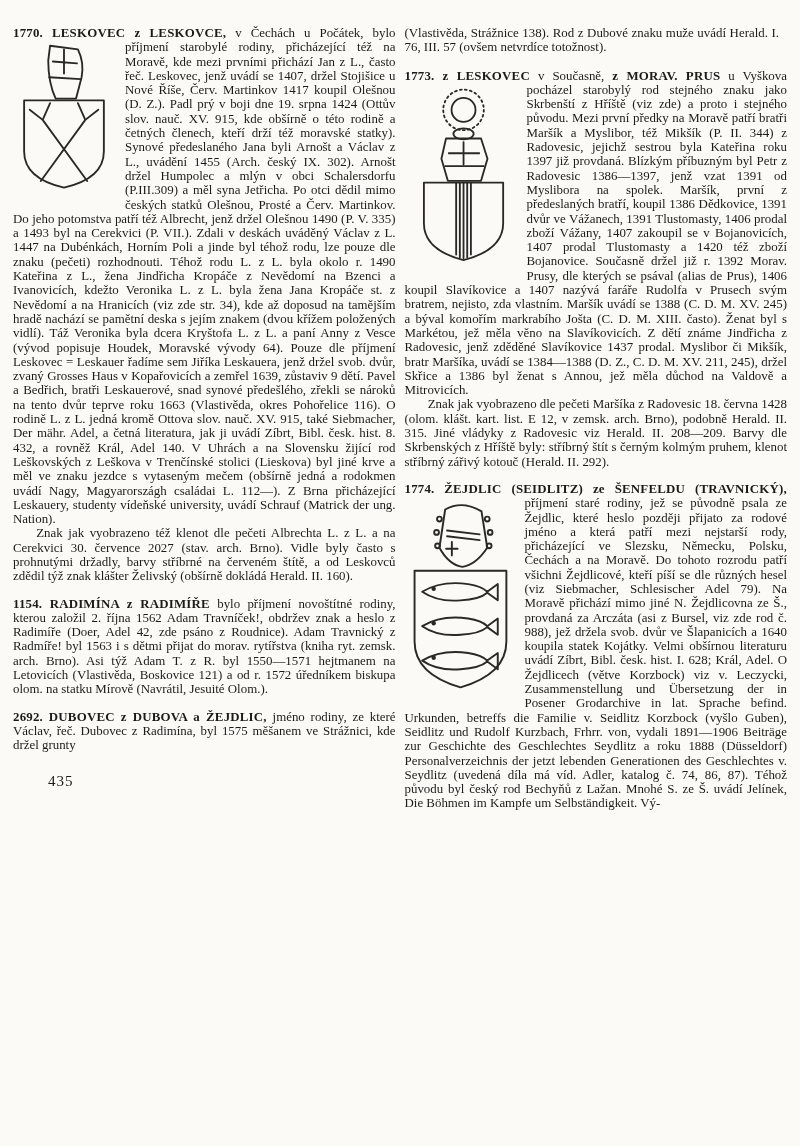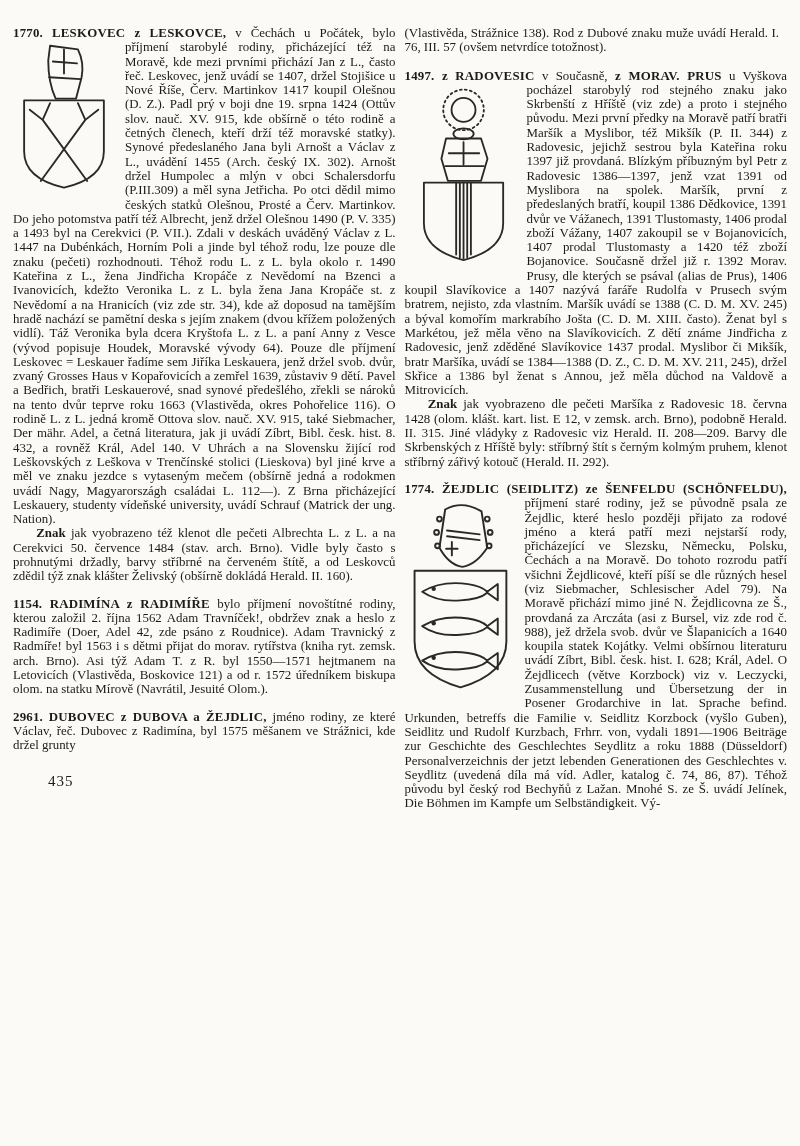--- a/index.html
+++ b/index.html
@@ -24,21 +24,21 @@
     width:383px;
     font-size:12.9px;
     line-height:14.3px;
     text-align:justify;
   }
   .entry{margin:0 0 13px 0;}
   .entry:last-child{margin-bottom:0;}
   p{margin:0;}
   .head-b{font-weight:bold;letter-spacing:.2px;}
   .znak{text-indent:1.8em;}
-  .znak b{font-weight:bold;}
+  .znak b{font-weight:normal;}
   .arms{
     float:left;
     margin:2px 10px 2px 0;
   }
   .arms svg{display:block;}
   .arms-leskovec{width:102px;height:160px;}
   .arms-radovesic{width:106px;height:196px;margin-left:6px;}
   .arms-zejdlic{width:110px;height:205px;}
   .cont{margin:0 8px 14px 0;}
   .footer{
@@ -71,50 +71,50 @@
               <path class="ln" d="M55,8 L55,34 M43,21 L69,23 M39,38 L73,40"></path>
               <path class="ln" d="M12,63 H98 V118 Q98,147 55,157 Q12,147 12,118 Z"></path>
               <path class="ln" d="M30,150 L78,84 M78,84 L70,66 M78,84 L92,73"></path>
               <path class="ln" d="M80,150 L32,84 M32,84 L40,66 M32,84 L18,73"></path>
             </svg>
           </span>
           <span>bylo příjmení starobylé rodiny, přicházející též na Moravě, kde mezi prvními přichází Jan z L., často řeč. Leskovec, jenž uvádí se 1407, držel Stojišice u Nové Říše, Červ. Martinkov 1417 koupil Olešnou (D. Z.). Padl prý v boji dne 19. srpna 1424 (Ottův slov. nauč. XV. 915, kde obšírně o této rodině a četných členech, kteří drží též moravské statky). Synové předeslaného Jana byli Arnošt a Václav z L., uvádění 1455 (Arch. český IX. 302). Arnošt držel Humpolec a mlýn v obci Schalersdorfu (P.III.309) a měl syna Jetřicha. Po otci dědil mimo českých statků Olešnou, Prosté a Červ. Martinkov. Do jeho potomstva patří též Albrecht, jenž držel Olešnou 1490 (P. V. 335) a 1493 byl na Cerekvici (P. VII.). Zdali v deskách uváděný Václav z L. 1447 na Dubénkách, Horním Poli a jinde byl téhož rodu, lze pouze dle znaku (pečeti) rozhodnouti. Téhož rodu L. z L. byla okolo r. 1490 Kateřina z L., žena Jindřicha Kropáče z Nevědomí na Bzenci a Ivanovicích, kdežto Veronika L. z L. byla žena Jana Kropáče st. z Nevědomí a na Hranicích (viz zde str. 34), kde až doposud na tamějším hradě nachází se pamětní deska s jejím znakem (dvou křížem položených vidlí). Táž Veronika byla dcera Kryštofa L. z L. a paní Anny z Vesce (vývod popisuje Houdek, Moravské vývody 64). Pouze dle příjmení Leskovec = Leskauer řadíme sem Jiříka Leskauera, jenž držel svob. dvůr, zvaný Grosses Haus v Kopařovicích a zemřel 1639, zůstaviv 9 dětí. Pavel a Bedřich, bratři Leskauerové, snad synové předešlého, zřekli se nároků na tento dvůr teprve roku 1663 (Vlastivěda, okres Pohořelice 116). O rodině L. z L. jedná kromě Ottova slov. nauč. XV. 915, také Siebmacher, Der mähr. Adel, a četná literatura, jak ji uvádí Zíbrt, Bibl. česk. hist. 8. 432, a rovněž Král, Adel 140. V Uhrách a na Slovensku žijící rod Leškovských z Leškova v Trenčínské stolici (Lieskova) byl jiné krve a měl ve znaku jezdce s vytaseným mečem (obšírně jedná a rodokmen uvádí Nagy, Magyarországh családai L. 112—). Z Brna přicházející Leskauery, studenty vídeňské university, uvádí Schrauf (Matrick der ung. Nation).</span>
         </p>
         <p class="znak">
           <b>Znak</b>
-          <span>jak vyobrazeno též klenot dle pečeti Albrechta L. z L. a na Cerekvici 50. července 1484 (stav. arch. Brno). Vidle byly často s prohnutými držadly, barvy stříbrné na červeném štítě, a od Leskovců zdědil týž znak klášter Želivský (obšírně dokládá Herald. II. 160).</span>
+          <span>jak vyobrazeno též klenot dle pečeti Albrechta L. z L. a na Cerekvici 30. července 2027 (stav. arch. Brno). Vidle byly často s prohnutými držadly, barvy stříbrné na červeném štítě, a od Leskovců zdědil týž znak klášter Želivský (obšírně dokládá Herald. II. 160).</span>
         </p>
       </section>
 
       <section class="entry">
         <p class="body">
           <b class="head-b">1154.</b>
           <b class="head-b">RADIMÍNA z RADIMÍŘE</b>
           <span>bylo příjmení novoštítné rodiny, kterou založil 2. října 1562 Adam Travníček!, obdržev znak a heslo z Radimíře (Doer, Adel 42, zde psáno z Roudnice). Adam Travnický z Radmíře! byl 1563 i s dětmi přijat do morav. rytířstva (kniha ryt. zemsk. arch. Brno). Asi týž Adam T. z R. byl 1550—1571 hejtmanem na Letovicích (Vlastivěda, Boskovice 121) a od r. 1572 úředníkem biskupa olom. na statku Mírově (Navrátil, Jesuité Olom.).</span>
         </p>
       </section>
 
       <section class="entry">
         <p class="body">
-          <b class="head-b">2961.</b>
+          <b class="head-b">2692.</b>
           <b class="head-b">DUBOVEC z DUBOVA a ŽEJDLIC,</b>
           <span>jméno rodiny, ze které Václav, řeč. Dubovec z Radimína, byl 1575 měšanem ve Strážnici, kde držel grunty</span>
         </p>
       </section>
 
     </div>
 
     <div class="col">
 
       <p class="cont">(Vlastivěda, Strážnice 138). Rod z Dubové znaku muže uvádí Herald. I. 76, III. 57 (ovšem netvrdíce totožnost).</p>
 
       <section class="entry">
         <p class="body">
-          <b class="head-b">1497.</b>
-          <b class="head-b">z RADOVESIC</b>
+          <b class="head-b">1773.</b>
+          <b class="head-b">z LESKOVEC</b>
           <span>v Současně,</span>
           <b class="head-b">z MORAV. PRUS</b>
           <span class="arms arms-radovesic">
             <svg viewBox="0 0 115 200" xmlns="http://www.w3.org/2000/svg">
               <circle class="ln" cx="57" cy="27" r="22" stroke-dasharray="2 3.5" stroke-width="9"></circle>
               <circle class="ln" cx="57" cy="27" r="13"></circle>
               <ellipse class="ln" cx="57" cy="53" rx="11" ry="6"></ellipse>
               <path class="ln" d="M38,58 L76,58 L83,80 L76,104 L40,104 L33,80 Z"></path>
               <path class="ln" d="M57,62 L57,86 M41,74 L74,74 M37,88 L79,88"></path>
               <path class="ln" d="M14,106 H100 V150 Q100,179 57,190 Q14,179 14,150 Z"></path>
@@ -125,21 +125,21 @@
         </p>
         <p class="znak">
           <b>Znak</b>
           <span>jak vyobrazeno dle pečeti Maršíka z Radovesic 18. června 1428 (olom. klášt. kart. list. E 12, v zemsk. arch. Brno), podobně Herald. II. 315. Jiné vládyky z Radovesic viz Herald. II. 208—209. Barvy dle Skrbenských z Hříště byly: stříbrný štít s černým kolmým pruhem, klenot stříbrný zářivý kotouč (Herald. II. 292).</span>
         </p>
       </section>
 
       <section class="entry">
         <p class="body">
           <b class="head-b">1774.</b>
-          <b class="head-b">ŽEJDLIC (SEIDLITZ) ze ŠENFELDU (SCHÖNFELDU),</b>
+          <b class="head-b">ŽEJDLIC (SEIDLITZ) ze ŠENFELDU (TRAVNICKÝ),</b>
           <span class="arms arms-zejdlic">
             <svg viewBox="0 0 115 210" xmlns="http://www.w3.org/2000/svg">
               <path class="ln" d="M42,12 Q60,2 80,14 L86,52 Q74,70 60,72 Q46,70 36,52 Z"></path>
               <path class="ln" d="M44,34 L78,38 M44,40 L78,44"></path>
               <path class="ln" d="M49,46 V60 M43,53 H55"></path>
               <circle class="ln" cx="36" cy="22" r="2.5"></circle>
                 <circle class="ln" cx="33" cy="36" r="2.5"></circle>
               <circle class="ln" cx="34" cy="50" r="2.5"></circle>
                 <circle class="ln" cx="86" cy="22" r="2.5"></circle>
               <circle class="ln" cx="89" cy="36" r="2.5"></circle>

